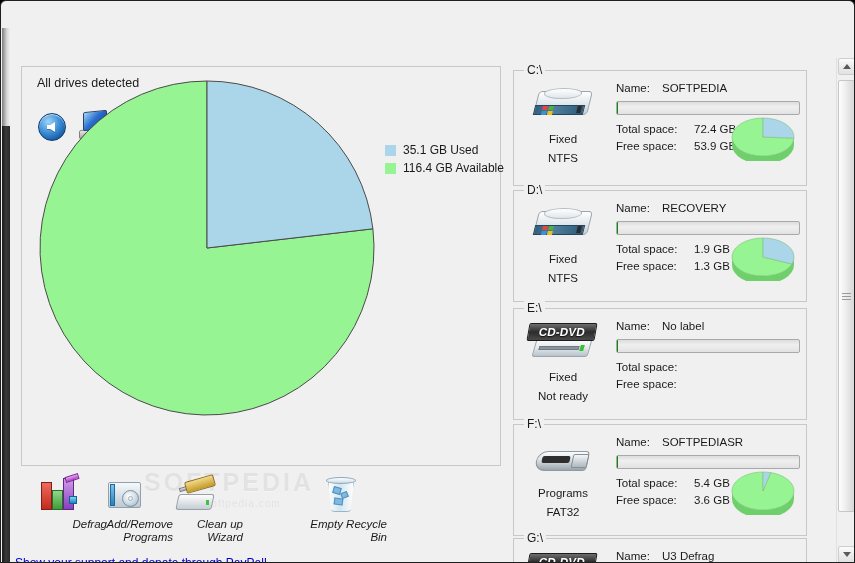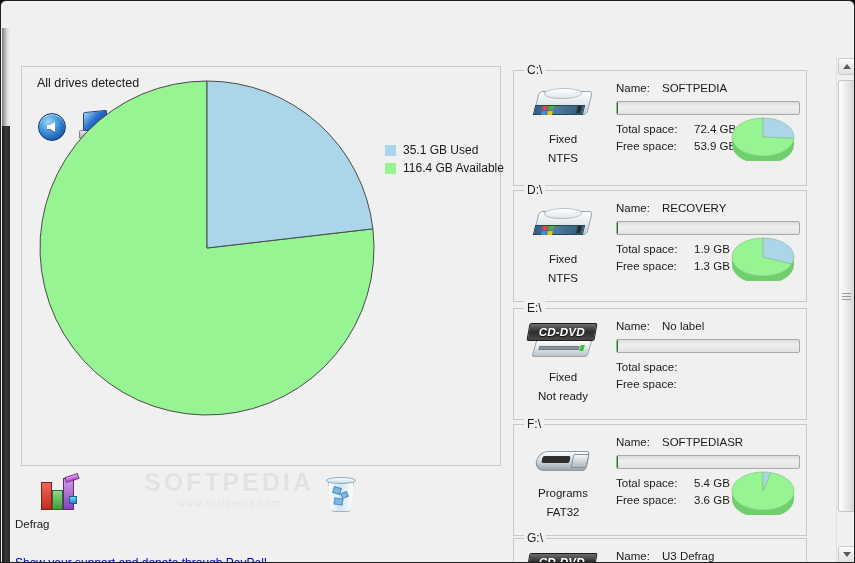--- a/index.html
+++ b/index.html
@@ -123,21 +123,21 @@
 
   #pie-svg { position: absolute; left: 5px; top: 8px; }
 
   #legend { position: absolute; left: 363px; top: 76px; }
   .leg-row { display: flex; align-items: center; margin-bottom: 4px; }
   .leg-swatch { width: 11px; height: 11px; margin-right: 7px; border: 1px solid transparent; }
   .leg-text { font-size: 12px; color: #1a1a1a; white-space: nowrap; }
 
   
   #tools { position: absolute; left: 14px; top: 448px; width: 480px; height: 62px; }
-  .tool { position: absolute; width: 92px; text-align: left; }
+  .tool { position: absolute; width: 92px; text-align: right; font-style: italic; }
   .tool .ticon { width: 44px; height: 40px; margin: 0 auto 2px; position: relative; }
   .tool .tlabel { font-size: 11.5px; color: #1a1a1a; line-height: 12.5px; }
 
   
   .ic-defrag .b { position: absolute; border: 1px solid #7a2020; }
   .ic-defrag .r1 { left: 2px;  top: 6px;  width: 11px; height: 28px; background: linear-gradient(to bottom,#ef6a5c,#c42b1c); }
   .ic-defrag .r2 { left: 13px; top: 14px; width: 11px; height: 20px; background: linear-gradient(to bottom,#8fd98a,#3f9c39); border-color:#2d6b28; }
   .ic-defrag .r3 { left: 24px; top: 2px;  width: 11px; height: 32px; background: linear-gradient(to bottom,#cf9ce8,#8a3fc0); border-color:#5c2a82; }
   .ic-defrag .r4 { left: 30px; top: 20px; width: 8px; height: 8px; background: linear-gradient(to bottom,#7fd2f5,#1e86c8); border-color:#13628f; }
   .ic-defrag .r5 { left: 26px; top: -1px; width: 14px; height: 6px; background: linear-gradient(to bottom,#e9a2f2,#b240d0); border-color:#7b2c90; transform: rotate(-18deg); }
@@ -388,30 +388,55 @@
         <div class="ticon ic-defrag">
           <span class="b r1"></span>
             <span class="b r2"></span>
             <span class="b r3"></span>
             <span class="b r5"></span>
             <span class="b r4"></span>
         </div>
         <div class="tlabel">Defrag</div>
       </div>
 
-
+      <div class="tool" style="left:66px;">
+        <div class="ticon ic-addrem">
+          <span class="box"></span>
+            <span class="bar"></span>
+            <span class="cd"></span>
+            <span class="cdh"></span>
+        </div>
+        <div class="tlabel">
+          <span>Add/Remove</span><br><span>Programs</span>
+        </div>
+      </div>
+
+      <div class="tool" style="left:136px;">
+        <div class="ticon ic-clean">
+          <span class="disk"></span>
+            <span class="led"></span>
+            <span class="handle"></span>
+            <span class="broom"></span>
+        </div>
+        <div class="tlabel">
+          <span>Clean up</span><br><span>Wizard</span>
+        </div>
+      </div>
 
 
       <div class="tool" style="left:280px;">
         <div class="ticon ic-bin">
           <span class="can"></span>
             <span class="rim"></span>
           <span class="p p1"></span>
             <span class="p p2"></span>
             <span class="p p3"></span>
+        </div>
+        <div class="tlabel">
+          <span>Empty Recycle</span><br><span>Bin</span>
         </div>
       </div>
     </div>
 
     <a id="donate-link" href="#">Show your support and donate through PayPal!</a>
 
     <div id="drive-list">
         <div class="drive" style="top: 10px; height: 116px;">
           <span class="dletter">C:\</span>
        <div class="dicon hdd">

